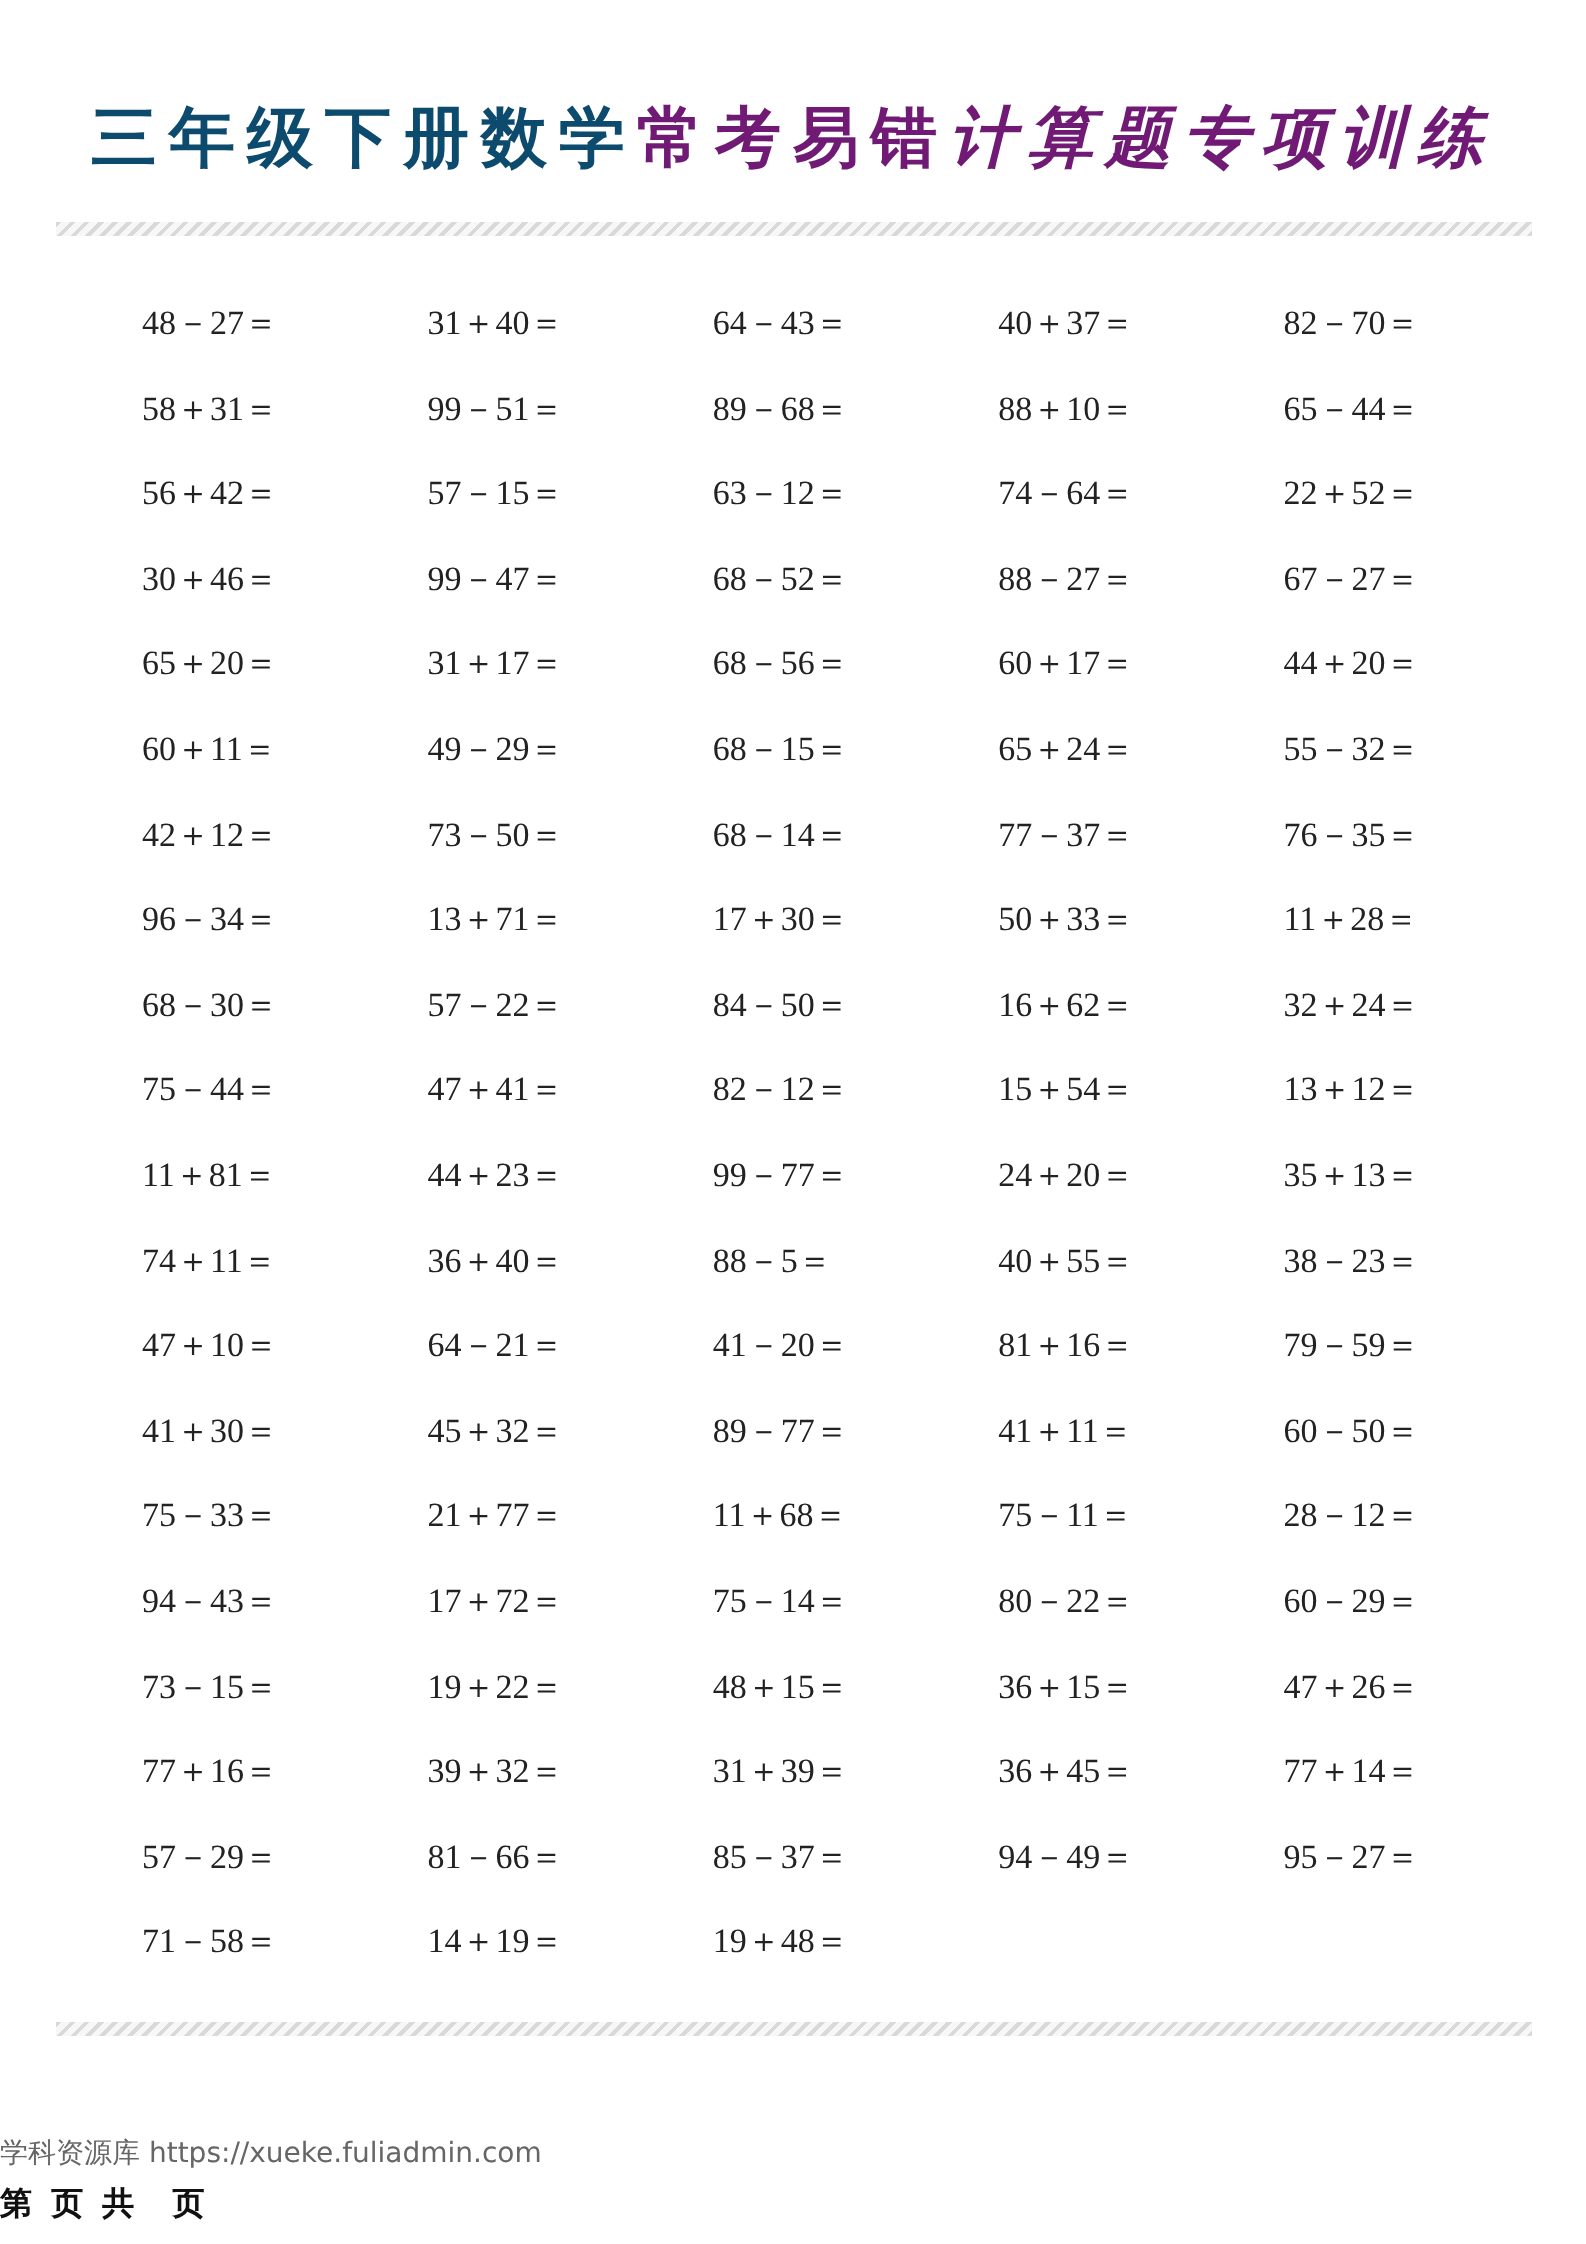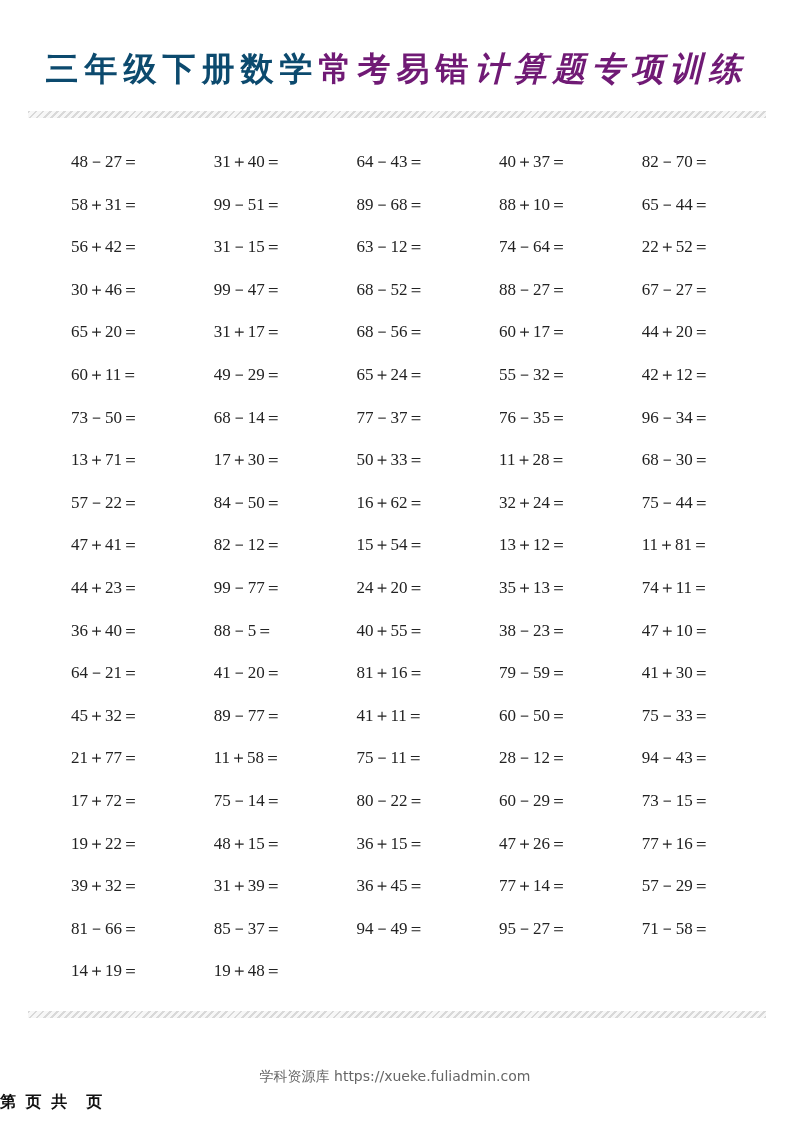--- a/index.html
+++ b/index.html
@@ -20,21 +20,21 @@
   .divider.bottom { top: 1011px; }
   .grid {
     position: absolute; top: 141px; left: 47px;
     display: grid; grid-template-columns: repeat(5, 142.7px); grid-auto-rows: 42.6px; margin-left: 24px;
   }
   .problem {
     font-family: "Liberation Serif", serif; font-size: 17px; color: #222222;
     line-height: 42.6px; white-space: nowrap;
   }
   .footer-site {
-    position: absolute; top: 1068px; left: 0; width: 790px; text-align: center;
+    position: absolute; top: 1068px; left: 0; width: 790px; text-align: left;
     font-family: "DejaVu Sans", sans-serif; font-size: 14px; color: #666666;
   }
   .footer-page {
     position: absolute; top: 1092px; left: 0; width: 793px; text-align: left;
     font-family: "DejaVu Sans", sans-serif; font-size: 16px; color: #111111; font-weight: bold;
     word-spacing: 4px; white-space: pre;
   }
 </style>
 </head>
 <body>
@@ -50,36 +50,37 @@
     <div class="problem">31＋40＝</div>
     <div class="problem">64－43＝</div>
     <div class="problem">40＋37＝</div>
     <div class="problem">82－70＝</div>
     <div class="problem">58＋31＝</div>
     <div class="problem">99－51＝</div>
     <div class="problem">89－68＝</div>
     <div class="problem">88＋10＝</div>
     <div class="problem">65－44＝</div>
     <div class="problem">56＋42＝</div>
-    <div class="problem">31－15＝</div>
+    <div class="problem">57－15＝</div>
     <div class="problem">63－12＝</div>
     <div class="problem">74－64＝</div>
     <div class="problem">22＋52＝</div>
     <div class="problem">30＋46＝</div>
     <div class="problem">99－47＝</div>
     <div class="problem">68－52＝</div>
     <div class="problem">88－27＝</div>
     <div class="problem">67－27＝</div>
     <div class="problem">65＋20＝</div>
     <div class="problem">31＋17＝</div>
     <div class="problem">68－56＝</div>
     <div class="problem">60＋17＝</div>
     <div class="problem">44＋20＝</div>
     <div class="problem">60＋11＝</div>
     <div class="problem">49－29＝</div>
+    <div class="problem">68－15＝</div>
     <div class="problem">65＋24＝</div>
     <div class="problem">55－32＝</div>
     <div class="problem">42＋12＝</div>
     <div class="problem">73－50＝</div>
     <div class="problem">68－14＝</div>
     <div class="problem">77－37＝</div>
     <div class="problem">76－35＝</div>
     <div class="problem">96－34＝</div>
     <div class="problem">13＋71＝</div>
     <div class="problem">17＋30＝</div>
@@ -110,21 +111,21 @@
     <div class="problem">41－20＝</div>
     <div class="problem">81＋16＝</div>
     <div class="problem">79－59＝</div>
     <div class="problem">41＋30＝</div>
     <div class="problem">45＋32＝</div>
     <div class="problem">89－77＝</div>
     <div class="problem">41＋11＝</div>
     <div class="problem">60－50＝</div>
     <div class="problem">75－33＝</div>
     <div class="problem">21＋77＝</div>
-    <div class="problem">11＋58＝</div>
+    <div class="problem">11＋68＝</div>
     <div class="problem">75－11＝</div>
     <div class="problem">28－12＝</div>
     <div class="problem">94－43＝</div>
     <div class="problem">17＋72＝</div>
     <div class="problem">75－14＝</div>
     <div class="problem">80－22＝</div>
     <div class="problem">60－29＝</div>
     <div class="problem">73－15＝</div>
     <div class="problem">19＋22＝</div>
     <div class="problem">48＋15＝</div>

